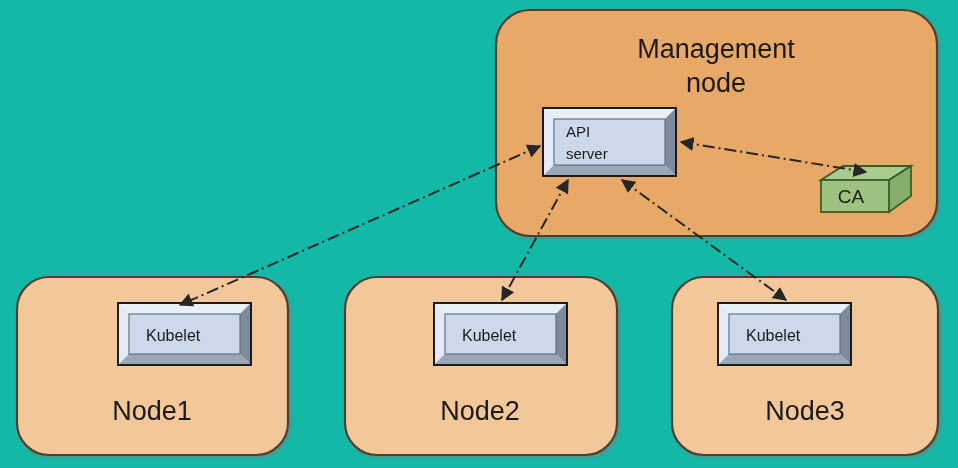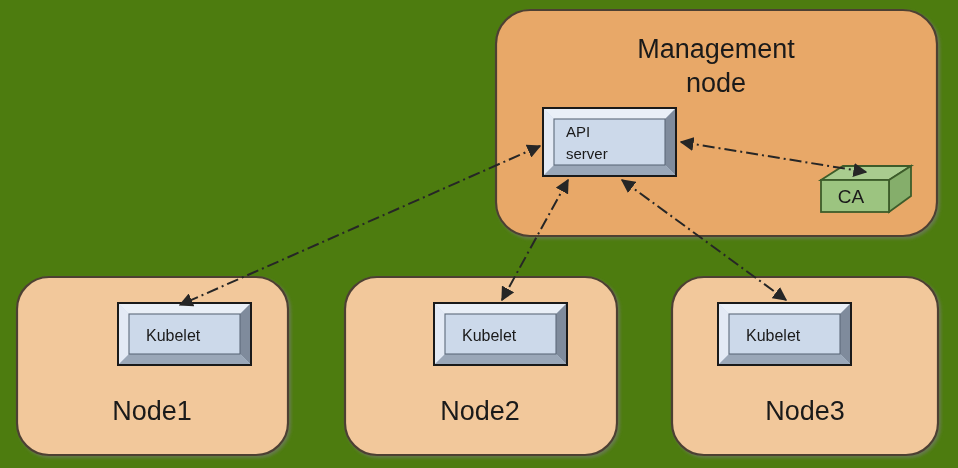--- a/index.html
+++ b/index.html
@@ -8,21 +8,21 @@
     padding: 0;
     background: #ffffff;
   }
   body {
     font-family: "Liberation Sans", sans-serif;
   }
   #canvas {
     position: relative;
     width: 958px;
     height: 468px;
-    background: #4d7c0f;
+    background: #14b8a6;
     overflow: hidden;
   }
   svg.layer {
     position: absolute;
     left: 0;
     top: 0;
     width: 958px;
     height: 468px;
   }
   #edge-layer { z-index: 30; pointer-events: none; }

